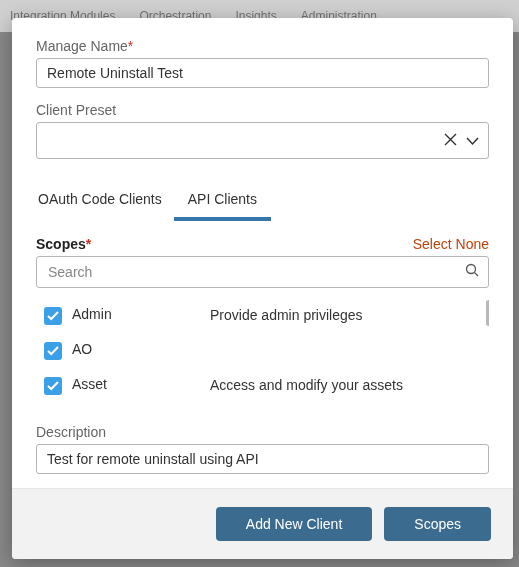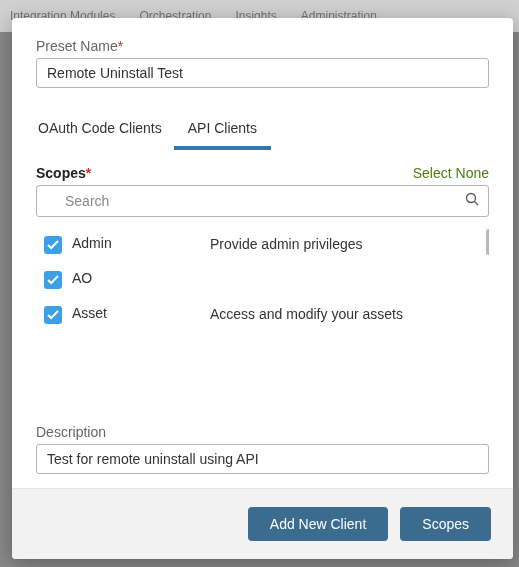--- a/index.html
+++ b/index.html
@@ -119,30 +119,30 @@
       margin-top: 18px;
       margin-bottom: 4px;
     }
     .scopes-label {
       font-size: 14px;
       font-weight: 600;
       color: #222;
     }
     .select-none {
       font-size: 14px;
-      color: #4d7c0f;
+      color: #c2410c;
       cursor: pointer;
     }
     .search-wrap {
       position: relative;
       margin-bottom: 10px;
     }
     .search-input {
       width: 100%;
-      padding: 7px 32px 7px 28px;
+      padding: 7px 32px 7px 11px;
       font-size: 14px;
       border: 1px solid #b5b5b5;
       border-radius: 3px;
       color: #333;
     }
     .search-input::placeholder { color: #888; }
     .search-icon {
       position: absolute;
       right: 10px;
       top: 50%;
@@ -197,21 +197,21 @@
     .modal-footer {
       background: #f2f2f2;
       padding: 18px 22px;
       display: flex;
       justify-content: flex-end;
       gap: 12px;
       border-top: 1px solid #e5e5e5;
       border-radius: 0 0 4px 4px;
     }
     .btn {
-      padding: 9px 22px;
+      padding: 9px 30px;
       font-size: 14px;
       border: none;
       border-radius: 4px;
       cursor: pointer;
       background: #3b6c8f;
       color: #fff;
     }
   </style>
 </head>
 <body>
@@ -221,25 +221,41 @@
   <span class="top-nav-item">Orchestration</span>
   <span class="top-nav-item">Insights</span>
   <span class="top-nav-item">Administration</span>
 </div>
 
 <div class="modal">
   <div class="modal-body">
 
     <div class="field-group">
       <div class="field-label">
-        <span>Preset Name</span><span class="required">*</span>
+        <span>Manage Name</span><span class="required">*</span>
       </div>
       <input class="text-input" type="text" value="Remote Uninstall Test" style="">
     </div>
 
+    <div class="field-group">
+      <div class="field-label">Client Preset</div>
+      <div class="select-wrap">
+        <div class="select-input"></div>
+        <span class="select-clear">
+          <svg width="13" height="13" viewBox="0 0 13 13">
+              <path d="M1 1 L12 12 M12 1 L1 12" stroke="#333" stroke-width="1.4" fill="none"></path>
+            </svg>
+        </span>
+        <span class="select-chevron">
+          <svg width="13" height="9" viewBox="0 0 13 9">
+              <path d="M1 1 L6.5 7 L12 1" stroke="#333" stroke-width="1.5" fill="none"></path>
+            </svg>
+        </span>
+      </div>
+    </div>
 
     <div class="tabs">
       <div class="tab">OAuth Code Clients</div>
       <div class="tab active">API Clients</div>
     </div>
 
     <div class="scopes-header">
       <div class="scopes-label">
         <span>Scopes</span><span class="required">*</span>
       </div>

